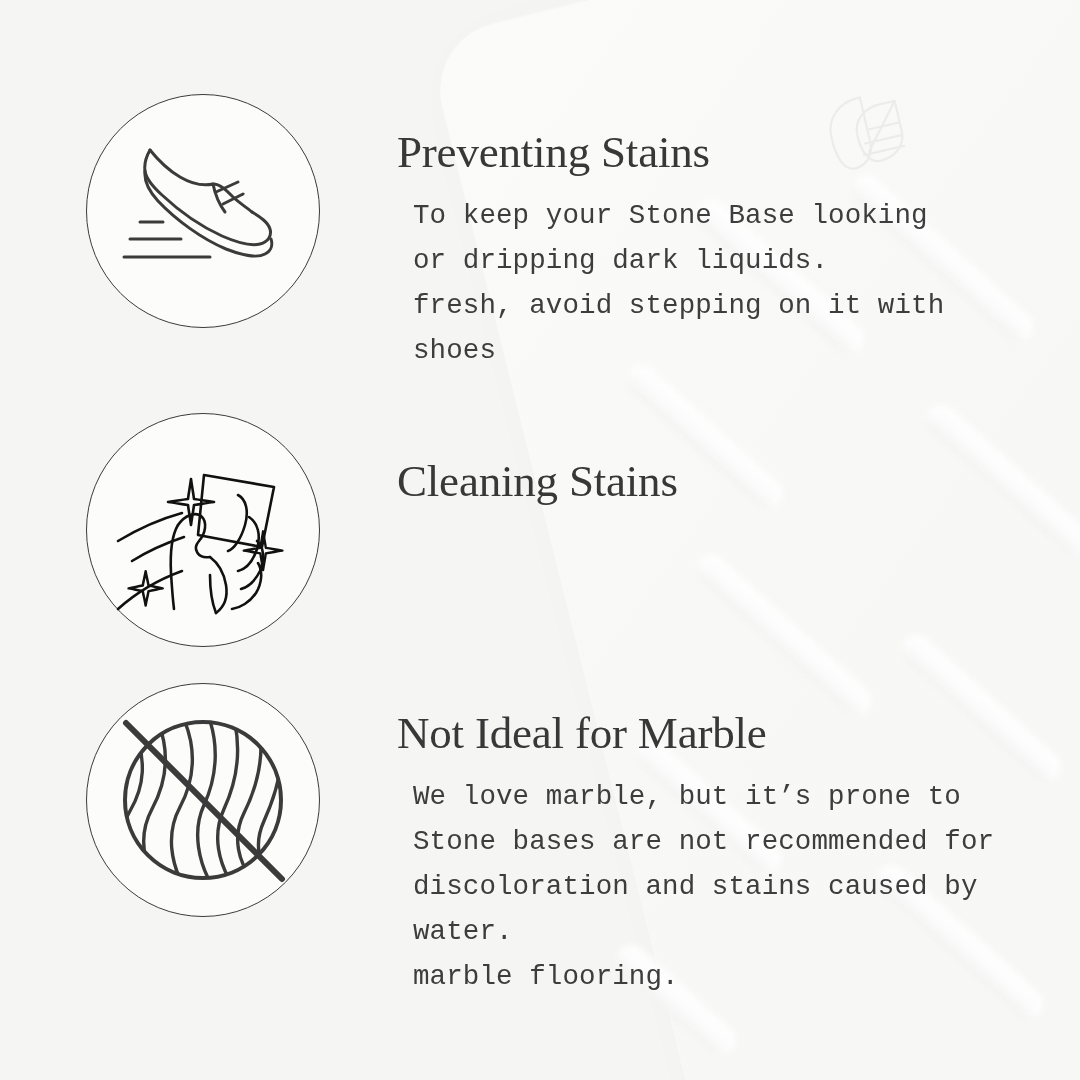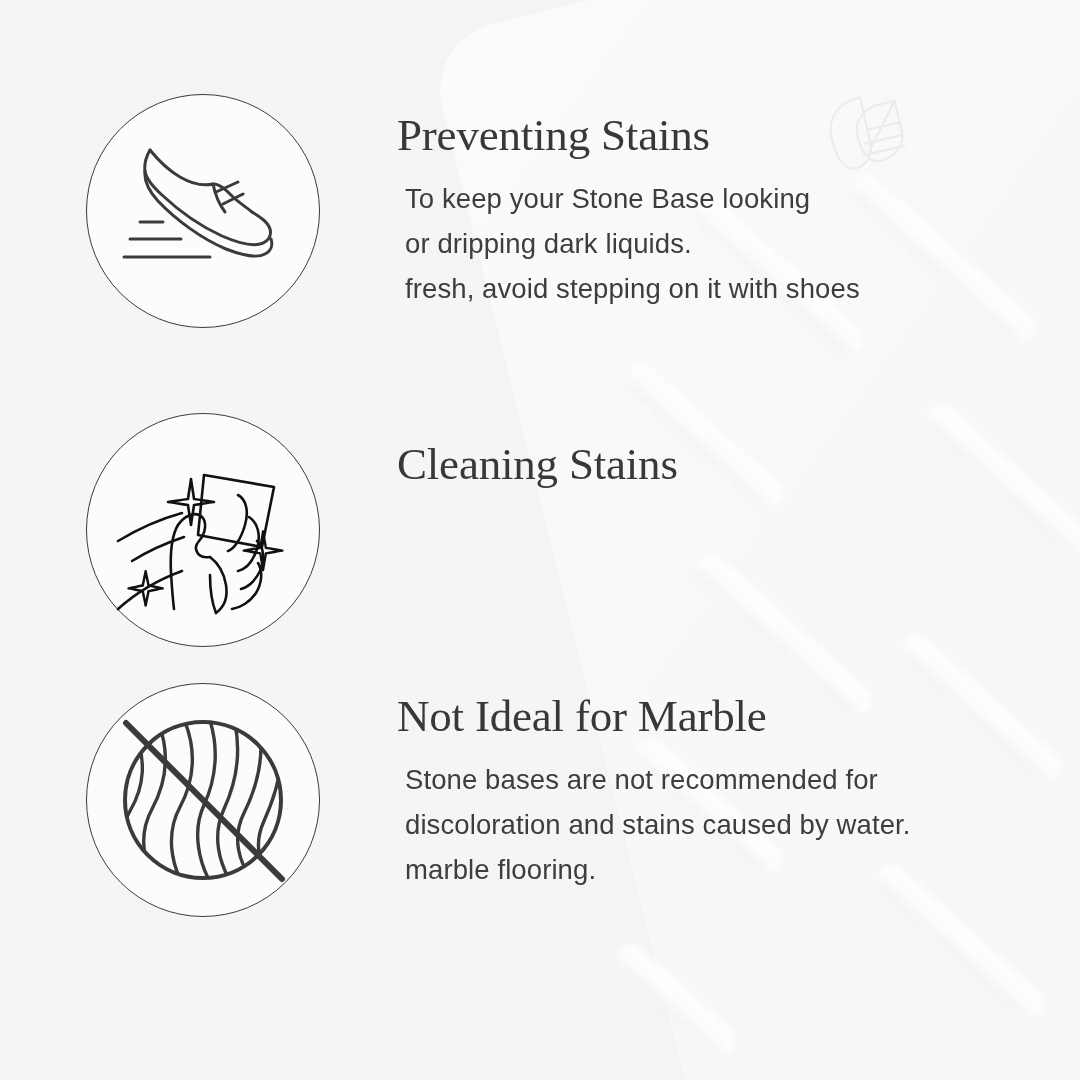--- a/index.html
+++ b/index.html
@@ -114,30 +114,30 @@
     padding-top: 6px;
   }
 
   .heading {
     font-family: "Liberation Serif", "DejaVu Serif", serif;
     font-weight: 400;
     font-size: 45px;
     line-height: 1.06;
     letter-spacing: -0.2px;
     color: #383838;
-    margin: 0 0 16px 0;
+    margin: 17px 0 16px 0;
   }
 
   .body-text {
-    font-family: Liberation Sans, sans-serif;
+    font-family: Liberation Mono, monospace;
     font-weight: 400;
     font-size: 27.5px;
     line-height: 45px;
     color: #3d3d3d;
-    margin: 8px;
+    margin: 16px;
     letter-spacing: 0.1px;
   }
   .body-text .ln { display: block; }
 
   .row-1 .text-col { margin-top: 12px; }
   .row-2 .text-col { margin-top: 22px; }
   .row-3 .text-col { margin-top: 4px; }
 </style>
 </head>
 <body>
@@ -276,20 +276,21 @@
           <path d="M196 64 C196 92 188 116 178 138 C168 160 172 180 186 194"></path>
         </g>
 
         <line x1="40" y1="40" x2="196" y2="196" stroke="#3b3b3b" stroke-width="6" stroke-linecap="round"></line>
       </svg>
     </div>
 
     <div class="text-col">
       <h2 class="heading">Not Ideal for Marble</h2>
       <p class="body-text">
+        <span class="ln">We love marble, but it’s prone to</span>
         <span class="ln">Stone bases are not recommended for</span>
         <span class="ln">discoloration and stains caused by water.</span>
         <span class="ln">marble flooring.</span>
       </p>
     </div>
   </div>
 
 </div>
 
 </body></html>

